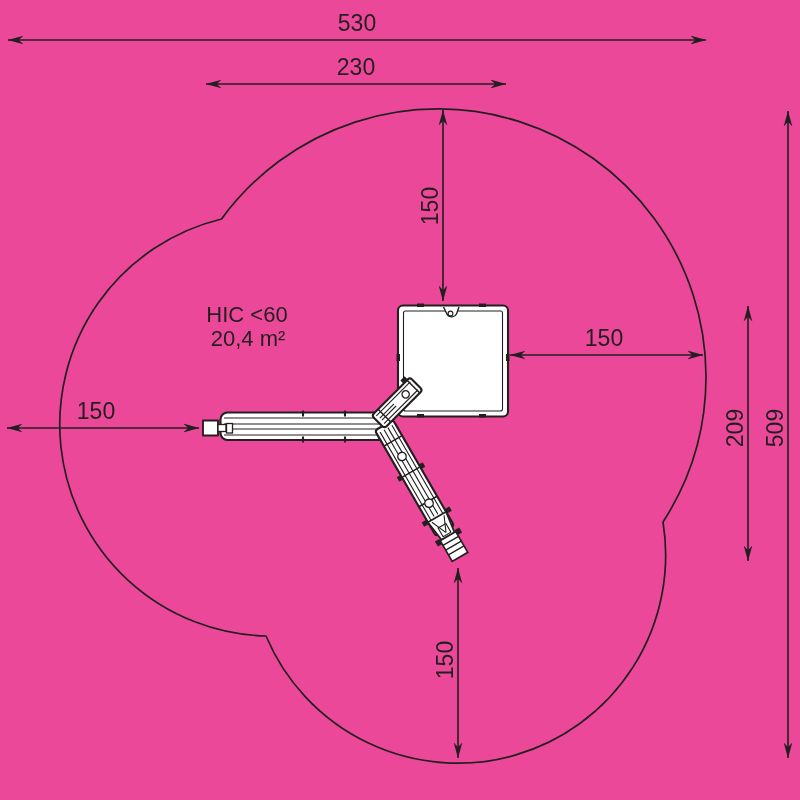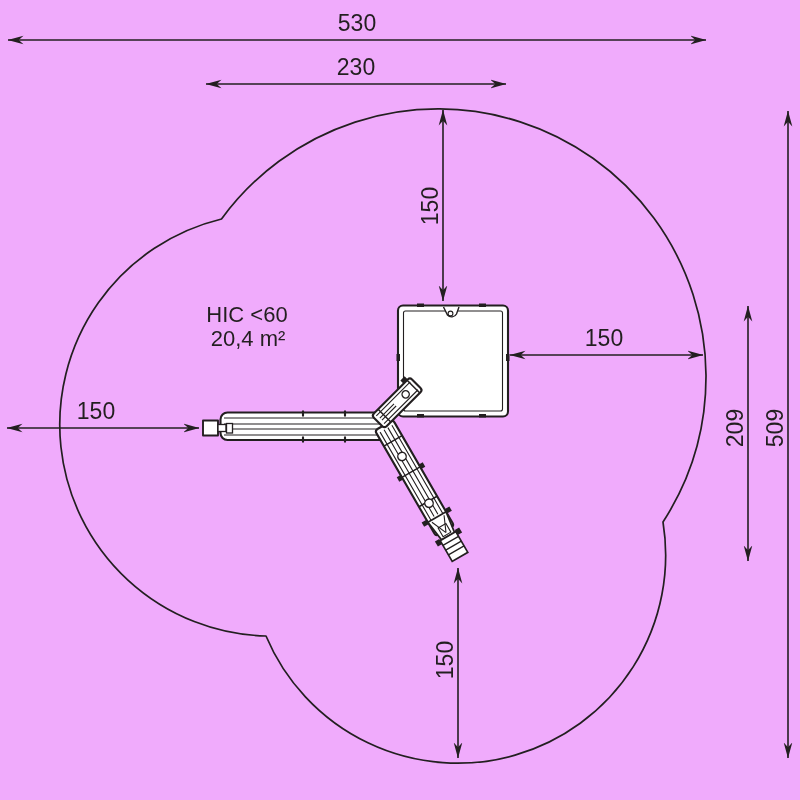--- a/index.html
+++ b/index.html
@@ -1,16 +1,16 @@
 <!DOCTYPE html>
 <html><head>
 <meta charset="utf-8">
 <style>
   html,body{margin:0;padding:0;background:#ffffff;}
-  .canvas{position:relative;width:800px;height:800px;background:#f0abfc;overflow:hidden;}
+  .canvas{position:relative;width:800px;height:800px;background:#ec4899;overflow:hidden;}
   svg{display:block;}
   .ln{stroke:#231f20;fill:none;stroke-linecap:butt;}
   .dim{stroke-width:1.6;}
   .outline{stroke-width:1.7;stroke-linejoin:round;}
   .eq2{stroke:#231f20;stroke-width:2.1;fill:#ffffff;stroke-linejoin:round;}
   .eq1{stroke:#231f20;stroke-width:1.1;fill:none;}
   .eq15{stroke:#231f20;stroke-width:1.6;fill:#ffffff;}
   .tick{fill:#231f20;stroke:none;}
   text{font-family:"Liberation Sans","DejaVu Sans",sans-serif;fill:#231f20;}
   .dim-label{font-size:23px;}

